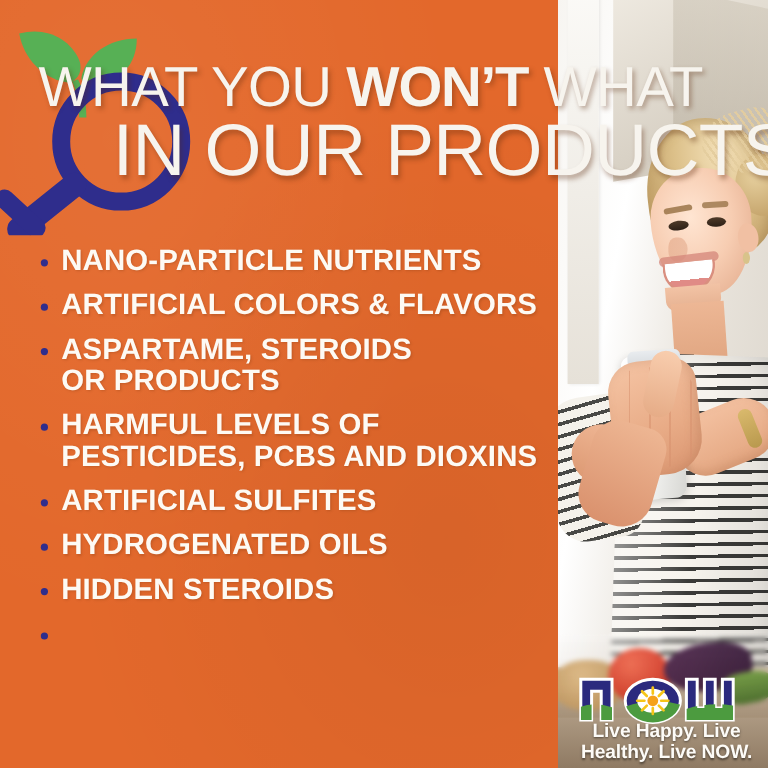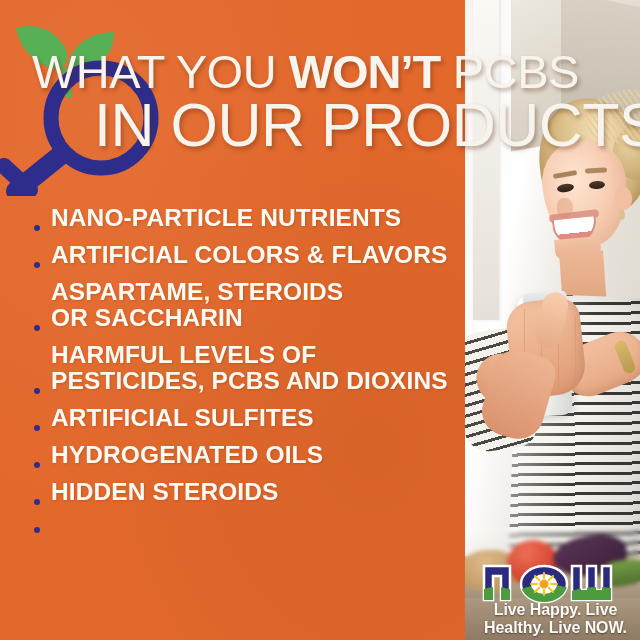--- a/index.html
+++ b/index.html
@@ -318,21 +318,21 @@
   .hl-strong { font-weight:700; letter-spacing:-1px; }
 
   
   .bullets {
     position:absolute; left:34px; top:205px;
     width:420px;
     z-index:5;
   }
   .bullet {
     display:flex;
-    align-items:flex-end;
+    align-items:flex-start;
     margin-bottom:11px;
   }
   .bullet-dot {
     flex:0 0 auto;
     width:6px; height:6px;
     border-radius:50%;
     background:#2f2d8c;
     margin:11px 11px 0 0;
   }
   .bullet-text {
@@ -426,21 +426,21 @@
 
       <circle cx="105" cy="112" r="50" fill="none" stroke="#2f2d8c" stroke-width="15"></circle>
 
       <path d="M66 148 L20 185" stroke="#2f2d8c" stroke-width="20" stroke-linecap="round"></path>
       <path d="M8 160 L34 184" stroke="#2f2d8c" stroke-width="16" stroke-linecap="round"></path>
     </svg>
   </div>
 
   <div class="headline">
     <div class="hl-line hl-l1">
-      <span>WHAT YOU </span><span class="hl-strong">WON’T</span><span> PCBS</span>
+      <span>WHAT YOU </span><span class="hl-strong">WON’T</span><span> WHAT</span>
     </div>
     <div class="hl-line hl-l2">IN OUR PRODUCTS</div>
   </div>
 
   <div class="bullets">
 
     <div class="bullet">
       <span class="bullet-dot"></span>
       <span class="bullet-text">
         <span>NANO-PARTICLE NUTRIENTS</span>
@@ -451,21 +451,21 @@
       <span class="bullet-dot"></span>
       <span class="bullet-text">
         <span>ARTIFICIAL COLORS &amp; FLAVORS</span>
       </span>
     </div>
 
     <div class="bullet">
       <span class="bullet-dot"></span>
       <span class="bullet-text">
         <span>ASPARTAME, STEROIDS</span>
-        <span class="bullet-l2">OR SACCHARIN</span>
+        <span class="bullet-l2">OR PRODUCTS</span>
       </span>
     </div>
 
     <div class="bullet">
       <span class="bullet-dot"></span>
       <span class="bullet-text">
         <span>HARMFUL LEVELS OF</span>
         <span class="bullet-l2">PESTICIDES, PCBS AND DIOXINS</span>
       </span>
     </div>

